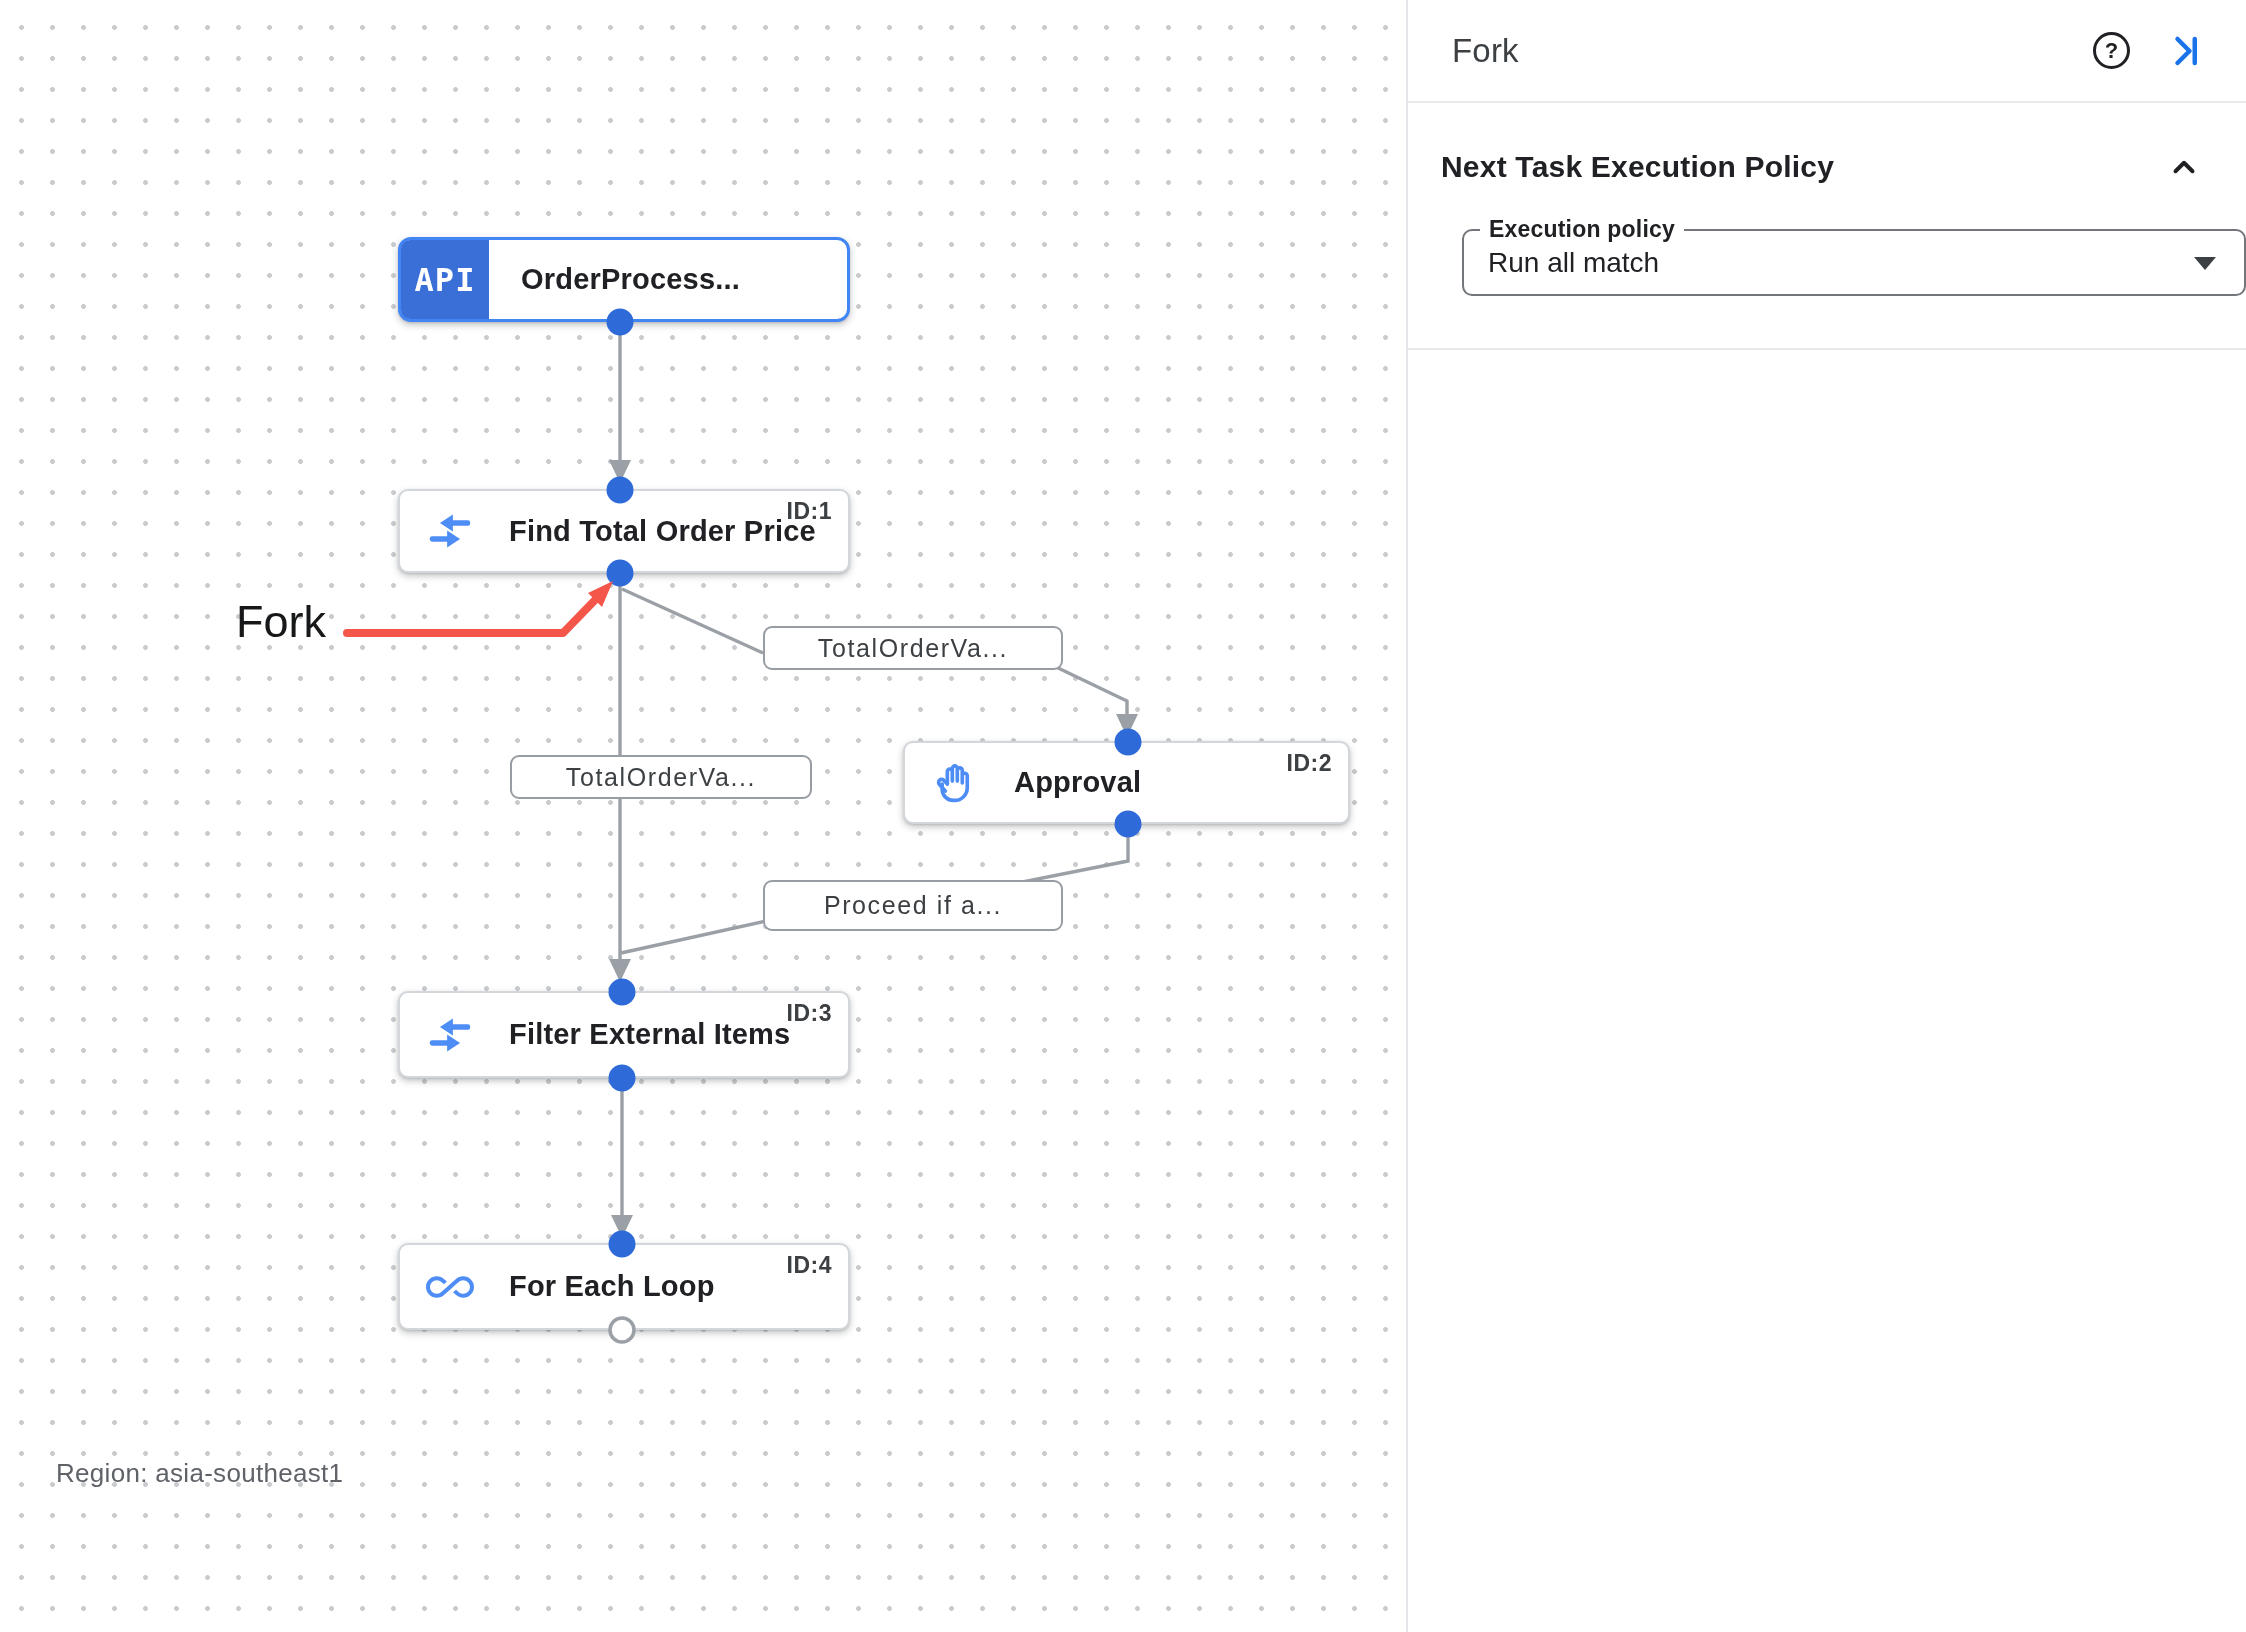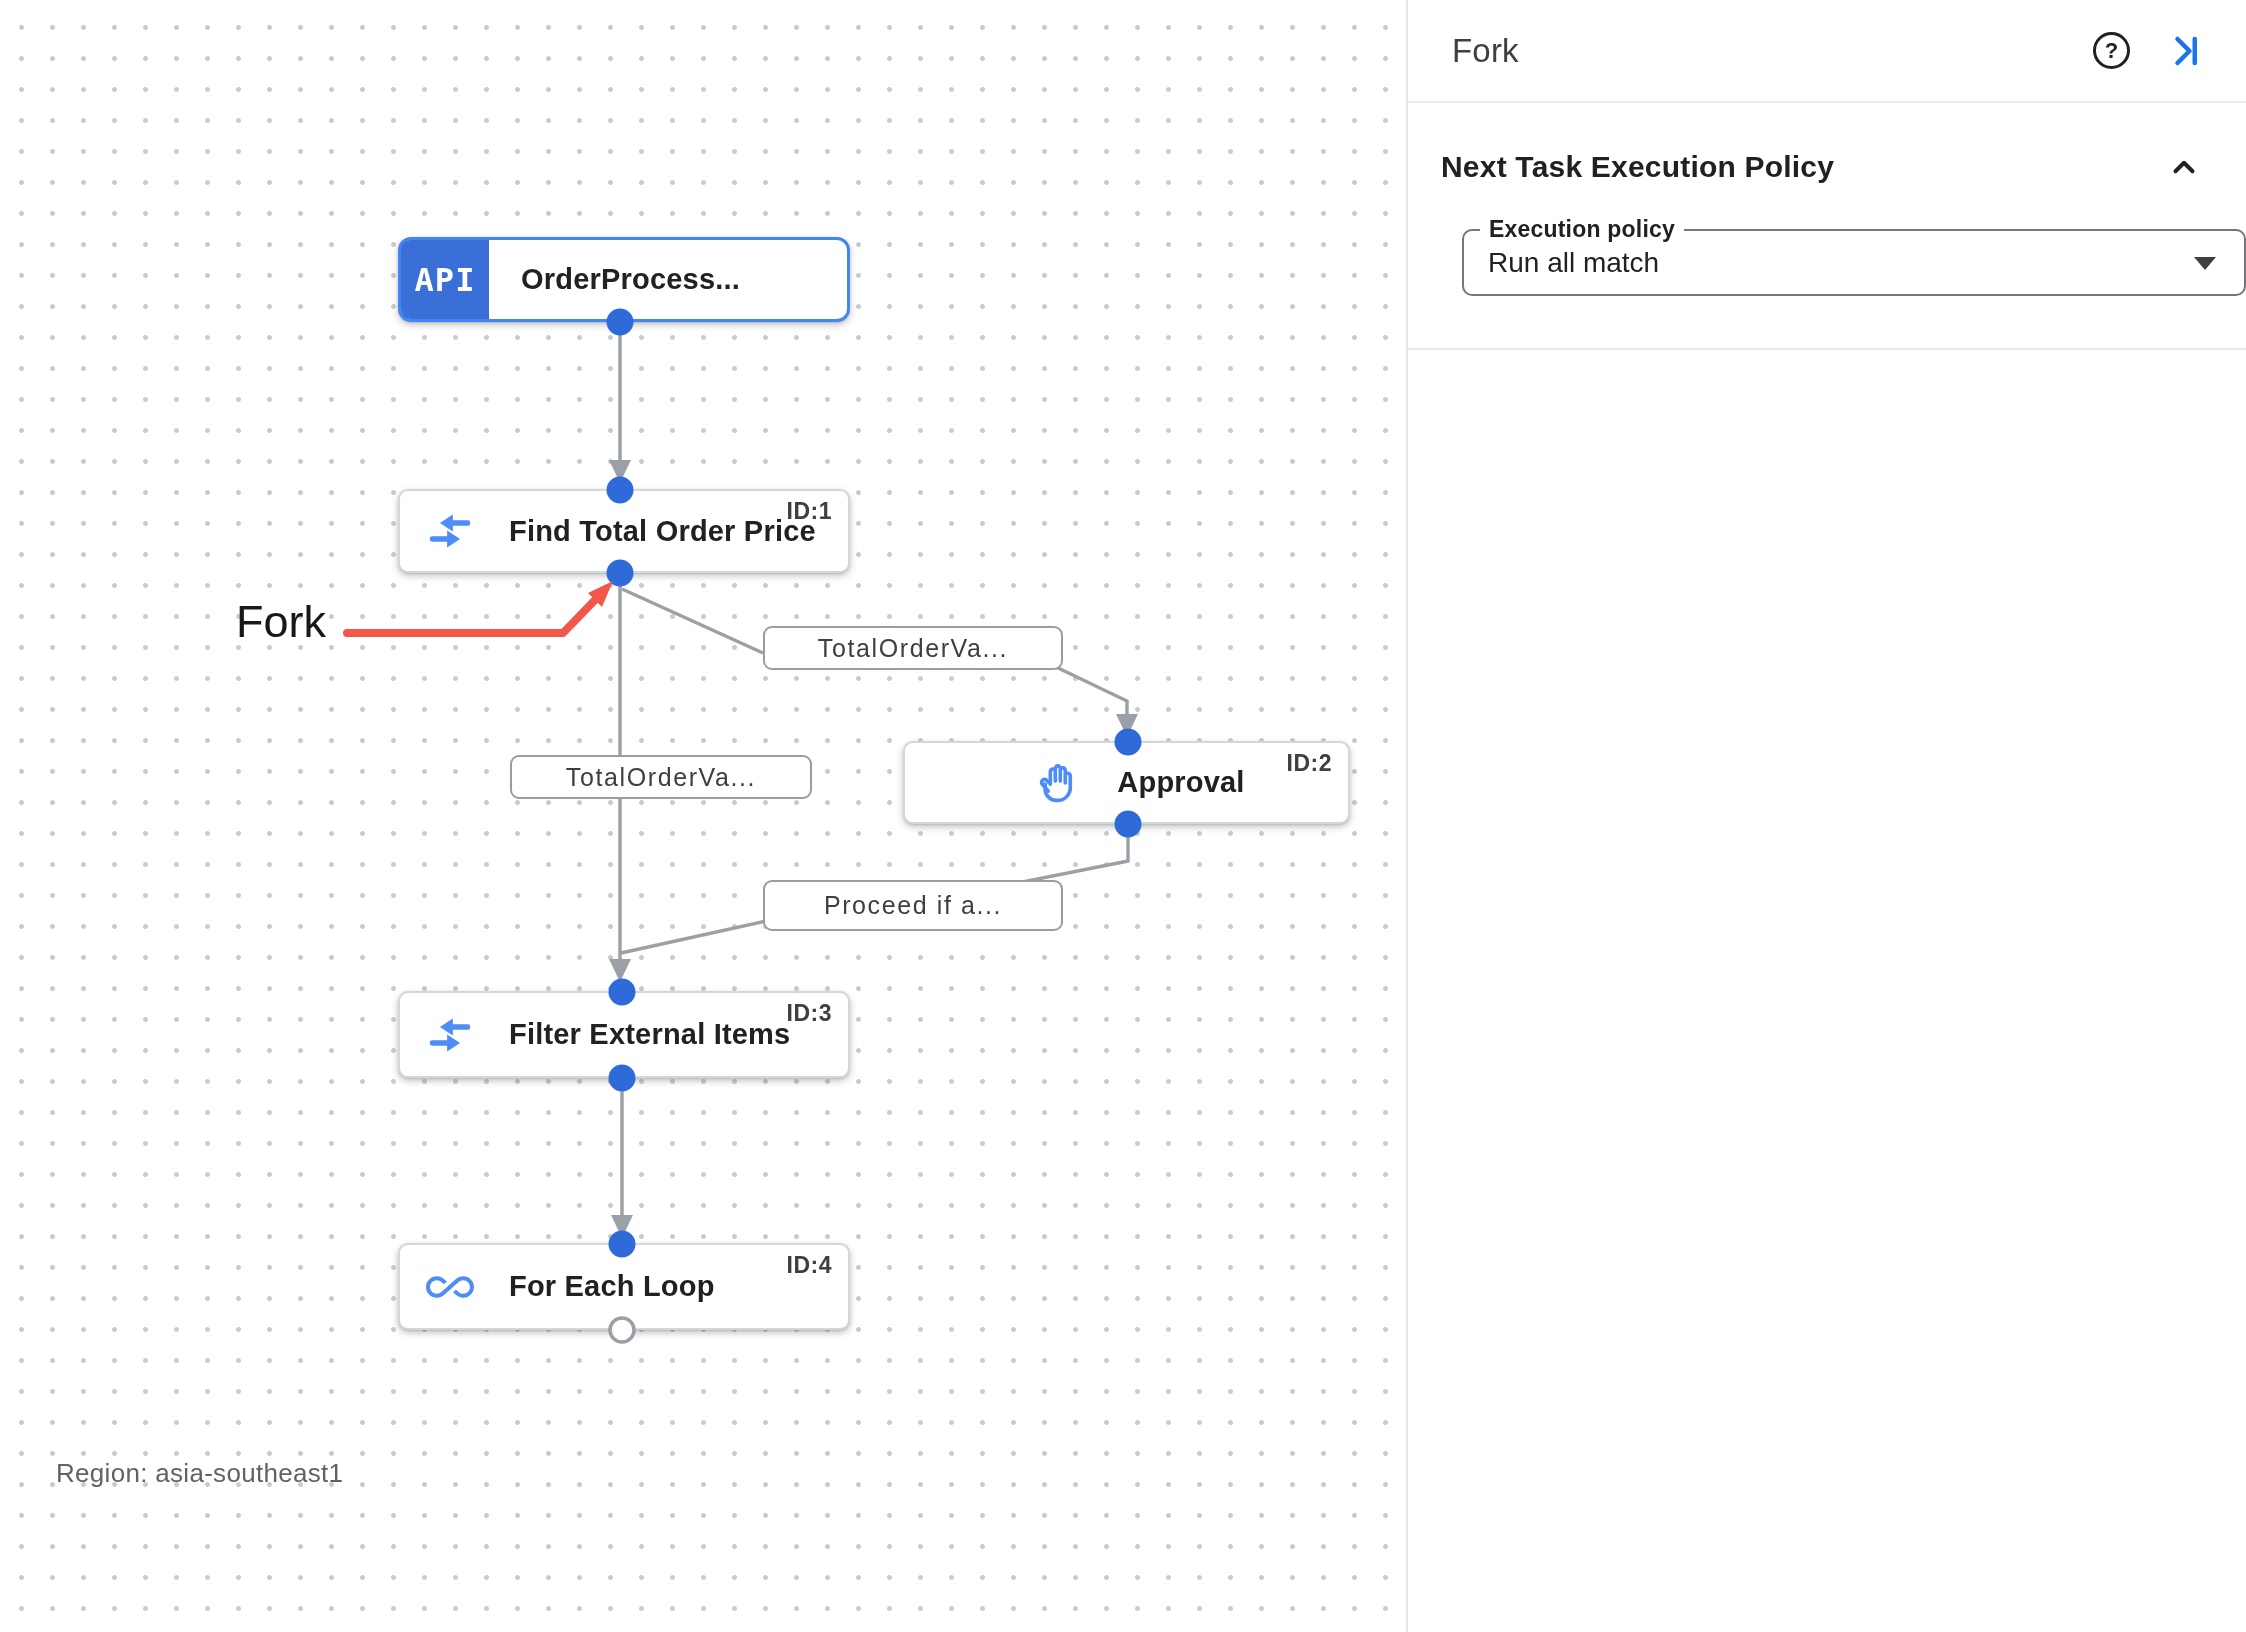--- a/index.html
+++ b/index.html
@@ -114,21 +114,21 @@
             <polygon points="14,13.6 23,19.5 14,25.4"></polygon>
             <rect x="16" y="6.6" width="14" height="3.8" rx="1.5"></rect>
             <polygon points="18,2.6 9,8.5 18,14.4"></polygon>
           </g>
         </svg>
       </span>
       <div class="title">Find Total Order Price</div>
       <span class="nid">ID:1</span>
     </div>
 
-    <div class="node" style="left:903px; top:741px; width:447px; height:83px;justify-content:center;">
+    <div class="node" style="left:903px; top:741px; width:447px; height:83px;">
       <span class="icon">
         <svg viewBox="0 0 24 24" width="46" height="46" fill="none" stroke="#4d8df5" stroke-width="1.9" stroke-linecap="round" stroke-linejoin="round">
           <path d="M8 12.5 V6 a1.3 1.3 0 0 1 2.6 0 V11 M10.6 11 V4.4 a1.3 1.3 0 0 1 2.6 0 V11 M13.2 11 V5.4 a1.3 1.3 0 0 1 2.6 0 V12 M15.8 12 V8.2 a1.3 1.3 0 0 1 2.6 0 v6.3 a6.6 6.6 0 0 1 -6.6 6.6 h-.6 a5.9 5.9 0 0 1 -5.9 -5.9 v-2.7"></path>
           <path d="M8 12.5 L6.1 10.6 a1.55 1.55 0 0 0 -2.2 2.2 l3 3.4"></path>
         </svg>
       </span>
       <div class="title">Approval</div>
       <span class="nid">ID:2</span>
     </div>
 

